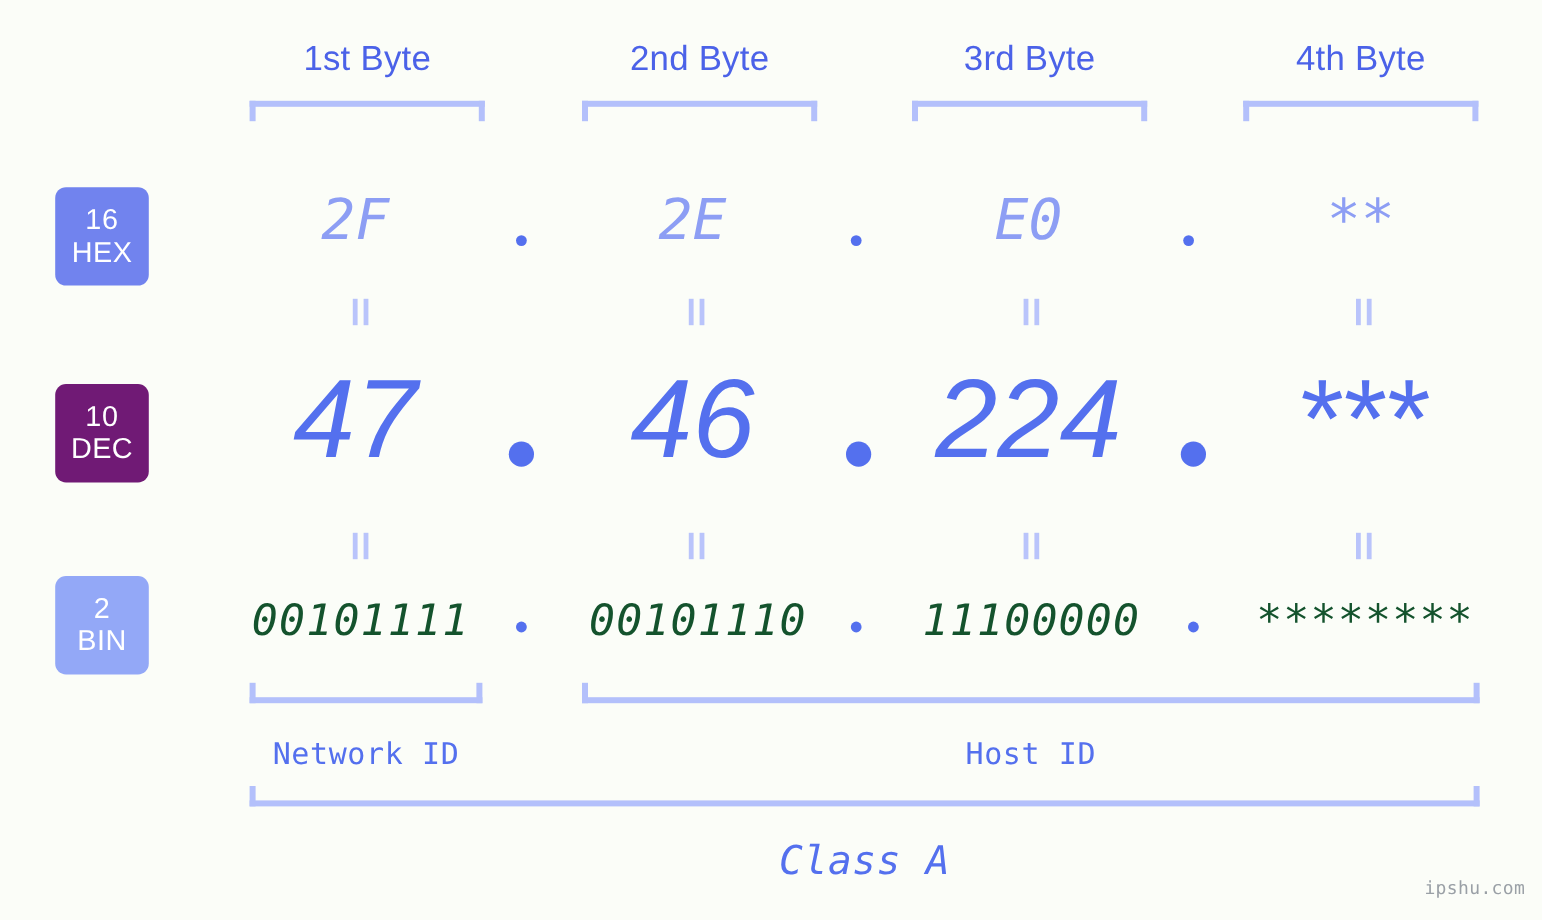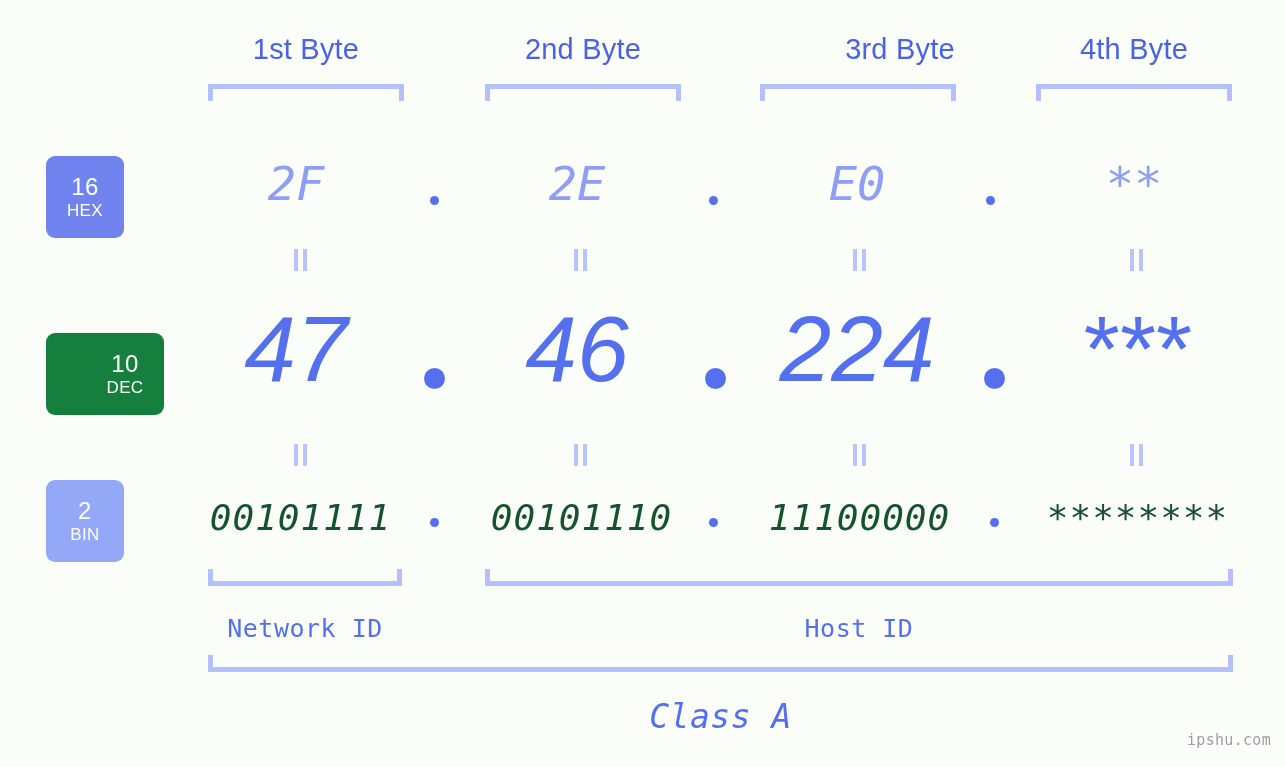--- a/index.html
+++ b/index.html
@@ -64,21 +64,21 @@
     align-items: center;
     justify-content: center;
     line-height: 1;
   }
   .badge .num {
     font-size: 24px;
     font-weight: 400;
     letter-spacing: 0.5px;
   }
   .badge .nm {
-    font-size: 17px;
+    font-size: 24px;
     font-weight: 400;
     margin-top: 3px;
     letter-spacing: 0.4px;
   }
 
   
   .val {
     position: absolute;
     text-align: center;
     white-space: nowrap;
@@ -165,34 +165,34 @@
     letter-spacing: 0.3px;
   }
 </style>
 </head>
 <body>
 
 <div id="stage">
 
   <div class="byte-label" style="left:208px; width:196px;">1st Byte</div>
   <div class="byte-label" style="left:485px; width:196px;">2nd Byte</div>
-  <div class="byte-label" style="left:802px; width:196px;">3rd Byte</div>
+  <div class="byte-label" style="left:760px; width:196px;">3rd Byte</div>
   <div class="byte-label" style="left:1036px; width:196px;">4th Byte</div>
 
   <div class="bracket-top" style="left:208px; width:196px;"></div>
   <div class="bracket-top" style="left:485px; width:196px;"></div>
   <div class="bracket-top" style="left:760px; width:196px;"></div>
   <div class="bracket-top" style="left:1036px; width:196px;"></div>
 
   <div class="badge" style="top:156px; background:#7183ee;">
     <span class="num">16</span>
     <span class="nm">HEX</span>
   </div>
 
-  <div class="badge" style="top:333px; background:#15803d;padding-left:40px;">
+  <div class="badge" style="top:320px; background:#701a75;">
     <span class="num">10</span>
     <span class="nm">DEC</span>
   </div>
 
   <div class="badge" style="top:480px; background:#93a8f7;">
     <span class="num">2</span>
     <span class="nm">BIN</span>
   </div>
 
   <div class="val val-hex" style="left:198px; width:196px;">2F</div>

